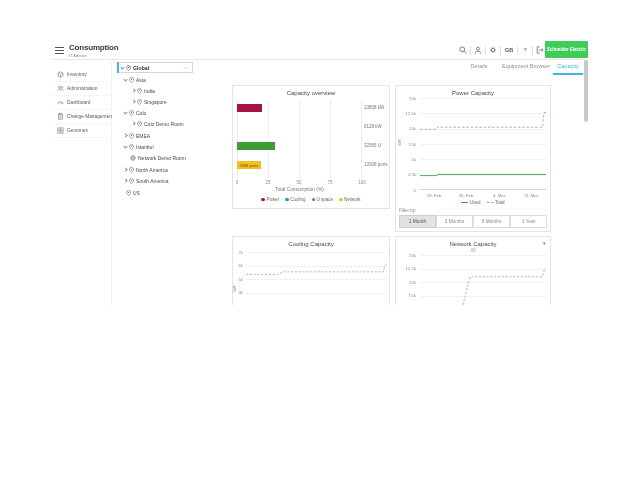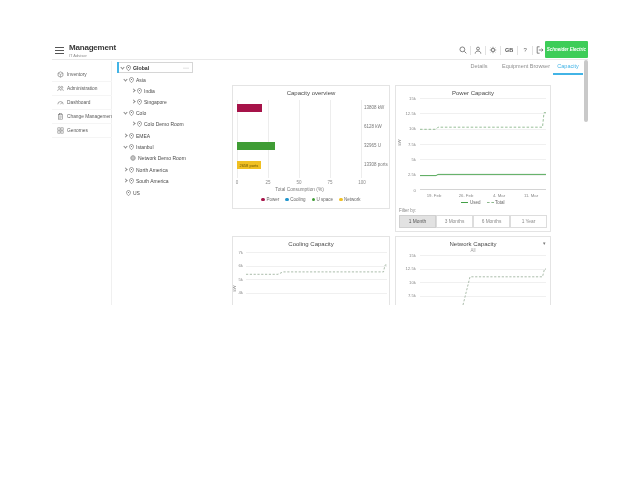--- a/index.html
+++ b/index.html
@@ -92,21 +92,21 @@
 
 <div id="page">
 
   <header id="topbar" class="abs">
     <div class="hamburger">
         <span></span>
         <span></span>
         <span></span>
       </div>
     <div class="logo-wrap">
-      <div class="logo-main">Management</div>
+      <div class="logo-main">Consumption</div>
       <div class="logo-sub">IT Advisor</div>
     </div>
     <div class="tb-right">
       <span class="tb-ic">
         <svg width="8" height="8" viewBox="0 0 10 10">
             <circle cx="4.2" cy="4.2" r="3" fill="none" stroke="#666" stroke-width="1"></circle>
             <line x1="6.6" y1="6.6" x2="9.2" y2="9.2" stroke="#666" stroke-width="1"></line>
           </svg>
       </span>
       <span class="tb-sep"></span>

